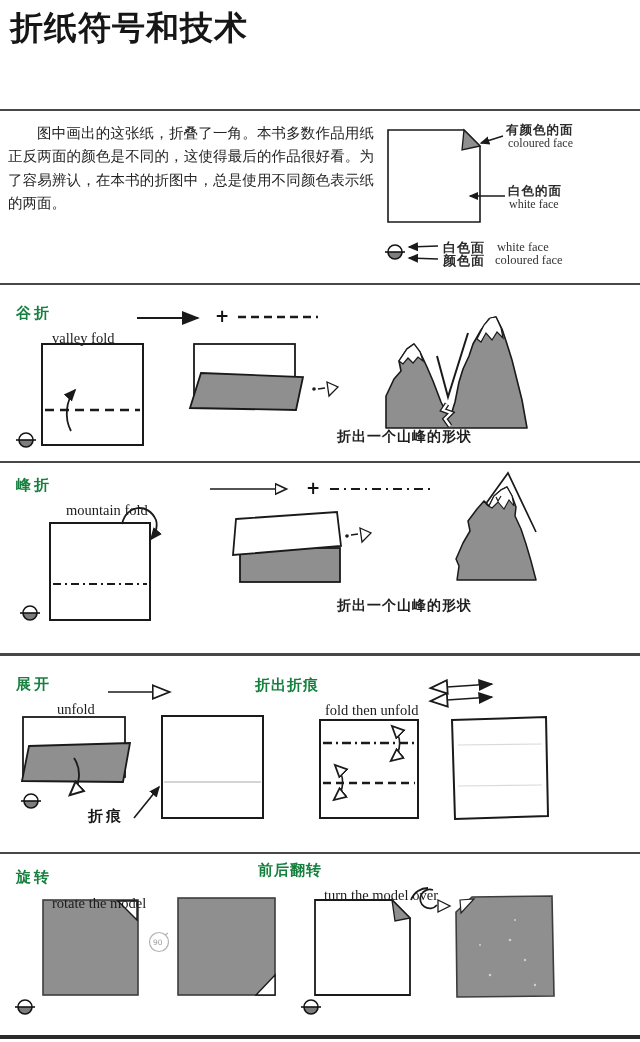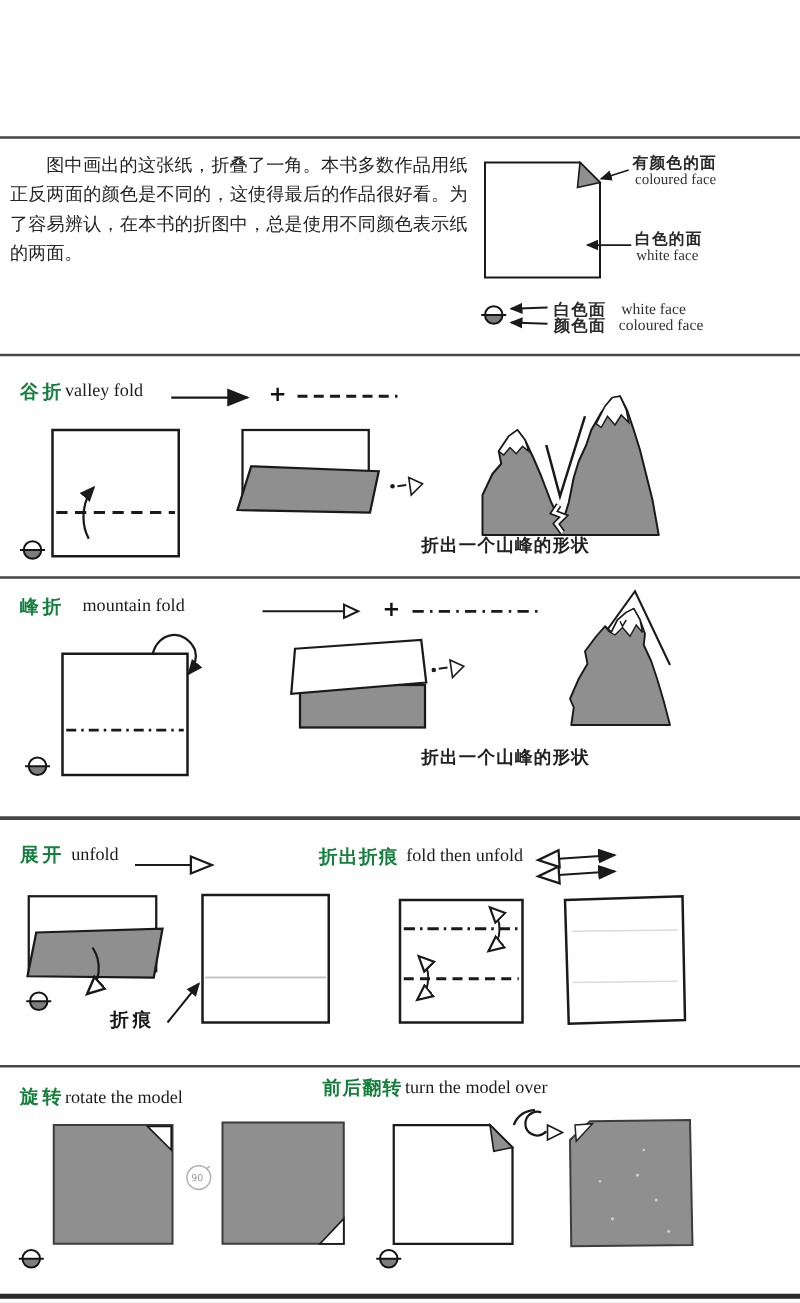--- a/index.html
+++ b/index.html
@@ -10,21 +10,21 @@
   }
   .abs{position:absolute;white-space:nowrap;}
   .title-cn{font-size:33px;font-weight:700;letter-spacing:1px;color:#161616;}
   .title-en{font-size:29px;font-weight:500;letter-spacing:1px;color:#1a1a1a;}
   .para{
     position:absolute;white-space:normal;text-align:justify;
     font-size:14.5px;line-height:1.62;text-indent:2em;color:#242424;
     font-weight:500;
   }
   .sec-cn{font-size:15px;font-weight:700;letter-spacing:3px;color:#15803d;}
-  .sec-en{font-family:"Liberation Serif",serif;font-size:14.5px;color:#1b1b1b;}
+  .sec-en{font-family:"Liberation Serif",serif;font-size:14.5px;color:#1b1b1b;margin-top:25px;}
   .lbl-cn{font-size:12.5px;font-weight:700;color:#2a2a2a;letter-spacing:1px;}
   .lbl-en{font-family:"Liberation Serif",serif;font-size:12px;color:#333;}
   .caption{font-size:14px;font-weight:600;letter-spacing:1px;color:#202020;}
   .plus{font-size:17px;font-weight:600;color:#111;}
   .crease-lbl{font-size:15px;font-weight:700;letter-spacing:3px;color:#171717;}
   .deg{font-size:7.5px;color:#9a9a9a;}
   .divider{position:absolute;left:0;width:640px;background:#474747;}
   svg{position:absolute;left:0;top:0;}
 </style>
 </head>
@@ -207,20 +207,21 @@
     </g>
   </svg>
 
   <div class="divider" style="top:109px;height:2px;"></div>
   <div class="divider" style="top:283px;height:2px;"></div>
   <div class="divider" style="top:461px;height:2px;"></div>
   <div class="divider" style="top:653px;height:3px;"></div>
   <div class="divider" style="top:852px;height:2px;"></div>
   <div class="divider" style="top:1035px;height:4px;background:#2a2a2a;"></div>
 
+  <div class="abs title-cn" style="left:10px;top:6px;">折纸符号和技术</div>
 
   <div class="para" style="left:8px;top:122px;width:366px;">图中画出的这张纸，折叠了一角。本书多数作品用纸正反两面的颜色是不同的，这使得最后的作品很好看。为了容易辨认，在本书的折图中，总是使用不同颜色表示纸的两面。</div>
 
   <div class="abs lbl-cn" style="left:506px;top:122px;">有颜色的面</div>
   <div class="abs lbl-en" style="left:508px;top:136px;">coloured face</div>
   <div class="abs lbl-cn" style="left:508px;top:183px;">白色的面</div>
   <div class="abs lbl-en" style="left:509px;top:197px;">white face</div>
 
   <div class="abs lbl-cn" style="left:443px;top:239px;font-size:13px;">白色面</div>
   <div class="abs lbl-en" style="left:497px;top:240px;font-size:12.5px;">white face</div>

